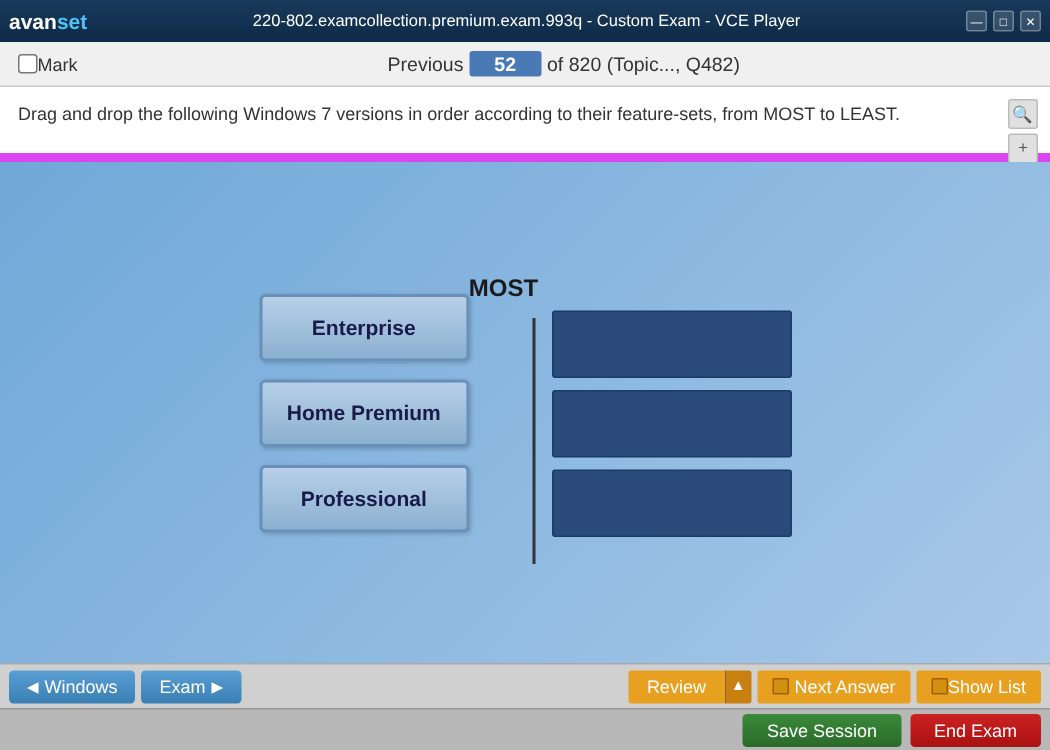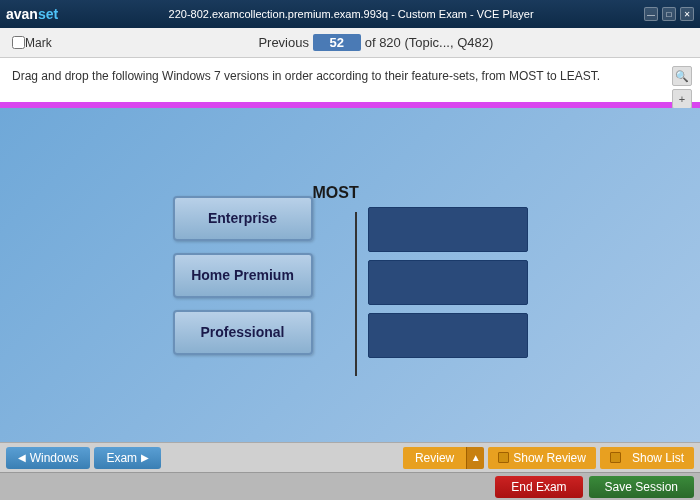--- a/index.html
+++ b/index.html
@@ -284,21 +284,21 @@
       height: 22px;
       padding: 0 10px;
       background: #e8a020;
       border: none;
       color: white;
       font-size: 12px;
       cursor: pointer;
       border-radius: 2px;
       display: flex;
       align-items: center;
-      gap: 11px;
+      gap: 0;
     }
 
     
     #bottom-action-bar {
       height: 28px;
       background: #b8b8b8;
       border-top: 1px solid #999;
       display: flex;
       align-items: center;
       justify-content: flex-end;
@@ -391,26 +391,26 @@
     </button>
     <div id="spacer"></div>
     <div class="review-container">
       <button class="review-btn">Review</button>
       <button class="review-arrow-btn">
         <span>▲</span>
       </button>
     </div>
     <button class="answer-btn">
       <div class="answer-checkbox"></div>
-      <span>Show Review</span>
+      <span>Next Answer</span>
     </button>
     <button class="list-btn">
       <div class="answer-checkbox"></div>
       <span>Show List</span>
     </button>
   </div>
 
   <div id="bottom-action-bar">
+    <button class="action-btn save-btn">Save Session</button>
     <button class="action-btn end-btn">End Exam</button>
-    <button class="action-btn save-btn">Save Session</button>
   </div>
 
 </div>
 
 </body></html>

